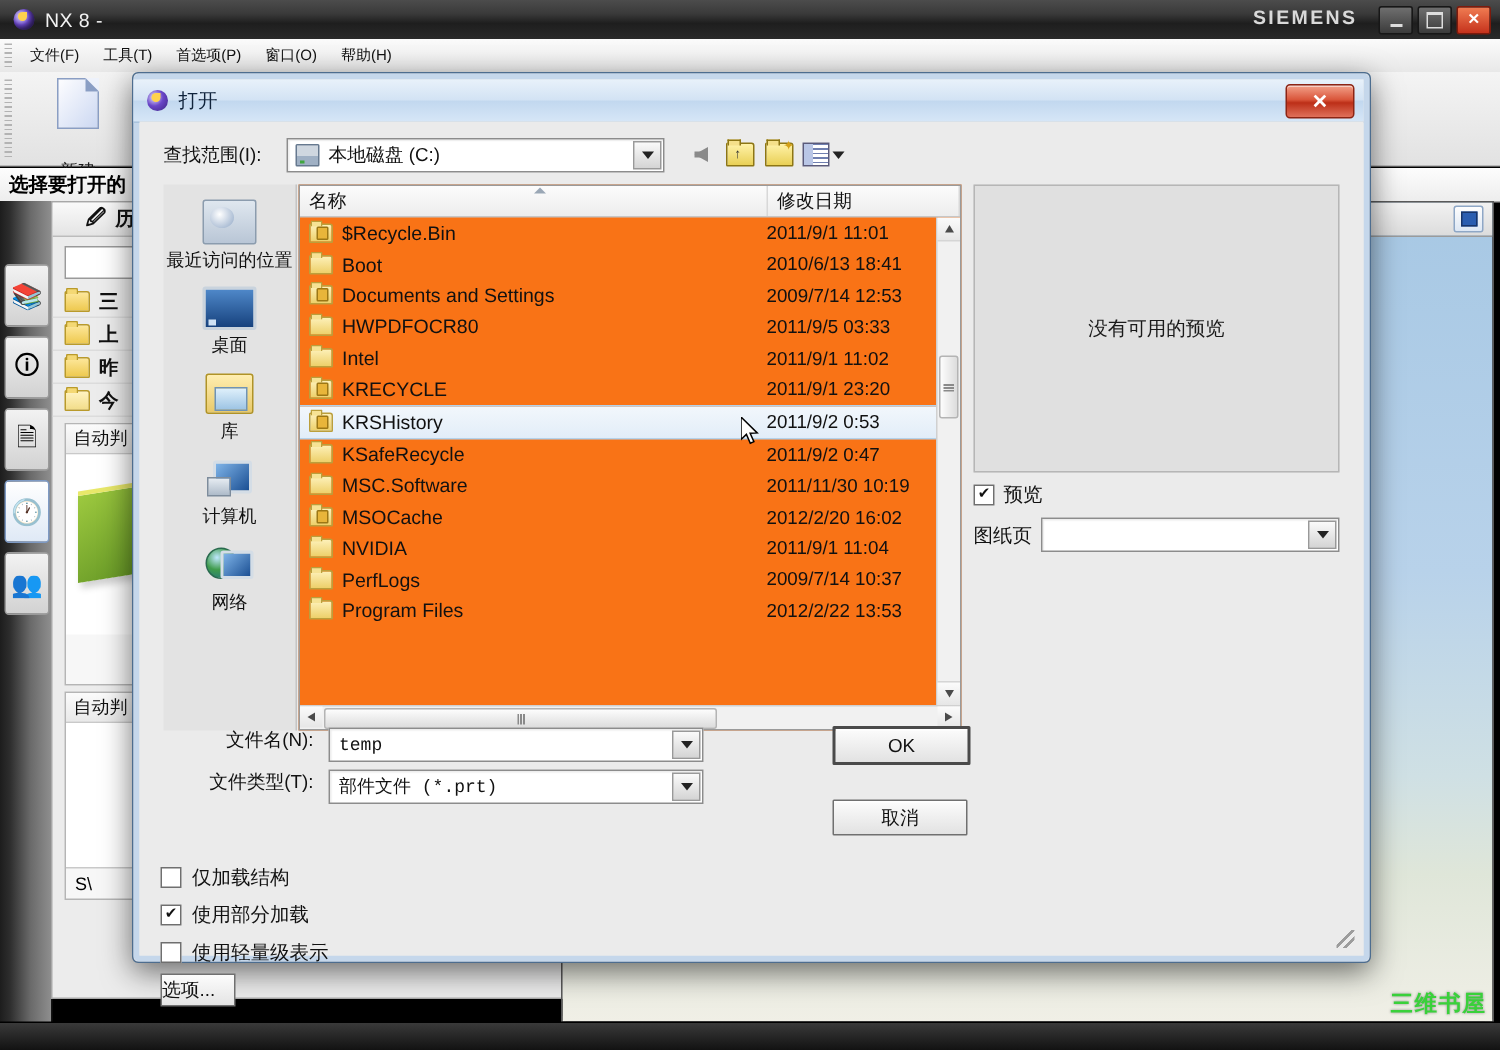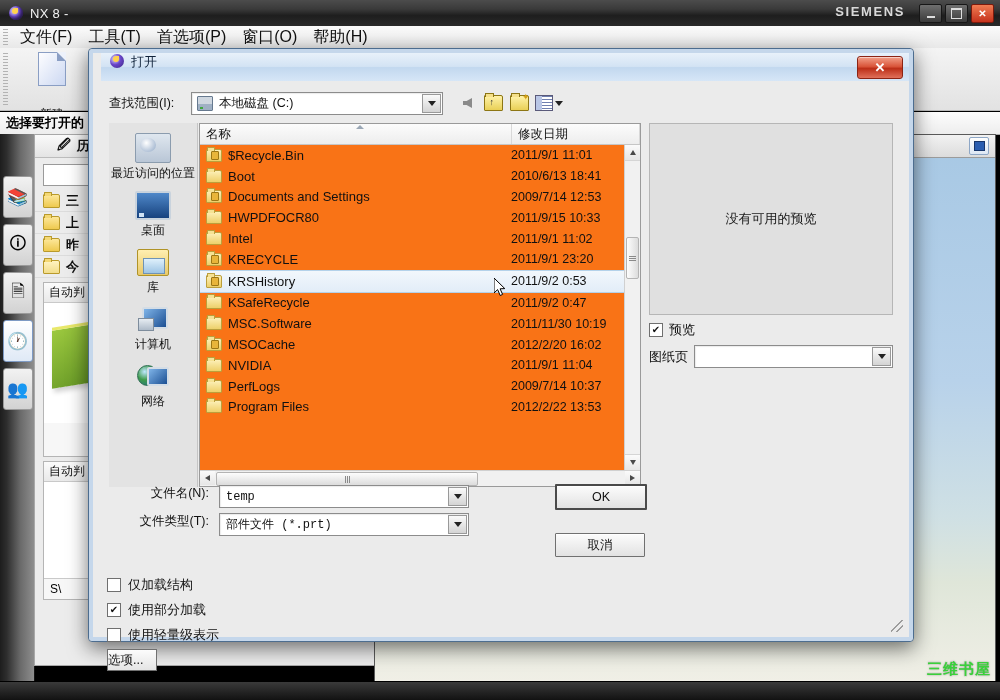--- a/index.html
+++ b/index.html
@@ -65,21 +65,21 @@
     position: absolute; left: 0; top: 26px; width: 1000px; height: 22px;
     background: linear-gradient(to bottom, #fbfbfb, #e8e8e8);
     border-bottom: 1px solid #bdbdbd;
     display: flex; align-items: center;
   }
   .nx-menubar .grip {
     width: 5px; height: 16px; margin: 0 4px 0 3px;
     background-image: repeating-linear-gradient(to bottom, #b3b3b3 0 1px, transparent 1px 3px);
   }
   .nx-menu-item {
-    padding: 2px 8px; color: #111; font-size: 16px; white-space: nowrap;
+    padding: 2px 8px; color: #111; font-size: 10px; white-space: nowrap;
   }
 
   
   .nx-toolstrip {
     position: absolute; left: 0; top: 48px; width: 1000px; height: 62px;
     background: linear-gradient(to bottom, #f4f4f4, #e2e2e2);
     border-bottom: 1px solid #b9b9b9;
   }
   .nx-toolstrip .grip {
     position:absolute; left:3px; top:5px;
@@ -236,24 +236,24 @@
     border-radius: 4px;
     box-shadow: 0 6px 20px rgba(0,0,0,.55);
   }
   .dlg-frame {
     position:absolute; inset:0;
     border: 4px solid rgba(190,212,235,.85);
     border-radius: 4px;
     pointer-events:none;
   }
   .dlg-title {
-    position: absolute; left: 12px; top: 4px; right: 4px; height: 28px;
+    position: absolute; left: 0; top: 4px; right: 4px; height: 28px;
     background: linear-gradient(to bottom, #e8f1fa 0%, #d3e3f4 48%, #c2d8ef 52%, #d6e6f7 100%);
     border-bottom: 1px solid #a9c3dd;
-    display:flex; 
+    display:flex; align-items:center;
   }
   .dlg-icon { width:16px;height:16px;margin-left:8px;margin-right:6px;position:relative;}
   .dlg-icon .swirl{
     position:absolute;left:1px;top:1px;width:14px;height:14px;border-radius:50%;
     background: radial-gradient(circle at 35% 35%, #eaeaff 0%, #6a46c8 45%, #3b2480 100%);
   }
   .dlg-icon .swirl:after{
     content:"";position:absolute;left:3px;top:2px;width:6px;height:6px;
     background:#ffd24d;border-radius:50% 0 50% 50%;
   }
@@ -738,21 +738,21 @@
                   <span class="f-ico lock"></span>
                   <span>Documents and Settings</span>
                 </div>
                 <div class="dt">2009/7/14 12:53</div>
               </div>
               <div class="fl-row">
                 <div class="nm">
                   <span class="f-ico"></span>
                   <span>HWPDFOCR80</span>
                 </div>
-                <div class="dt">2011/9/15 10:33</div>
+                <div class="dt">2011/9/5 03:33</div>
               </div>
               <div class="fl-row">
                 <div class="nm">
                   <span class="f-ico"></span>
                   <span>Intel</span>
                 </div>
                 <div class="dt">2011/9/1 11:02</div>
               </div>
               <div class="fl-row">
                 <div class="nm">

